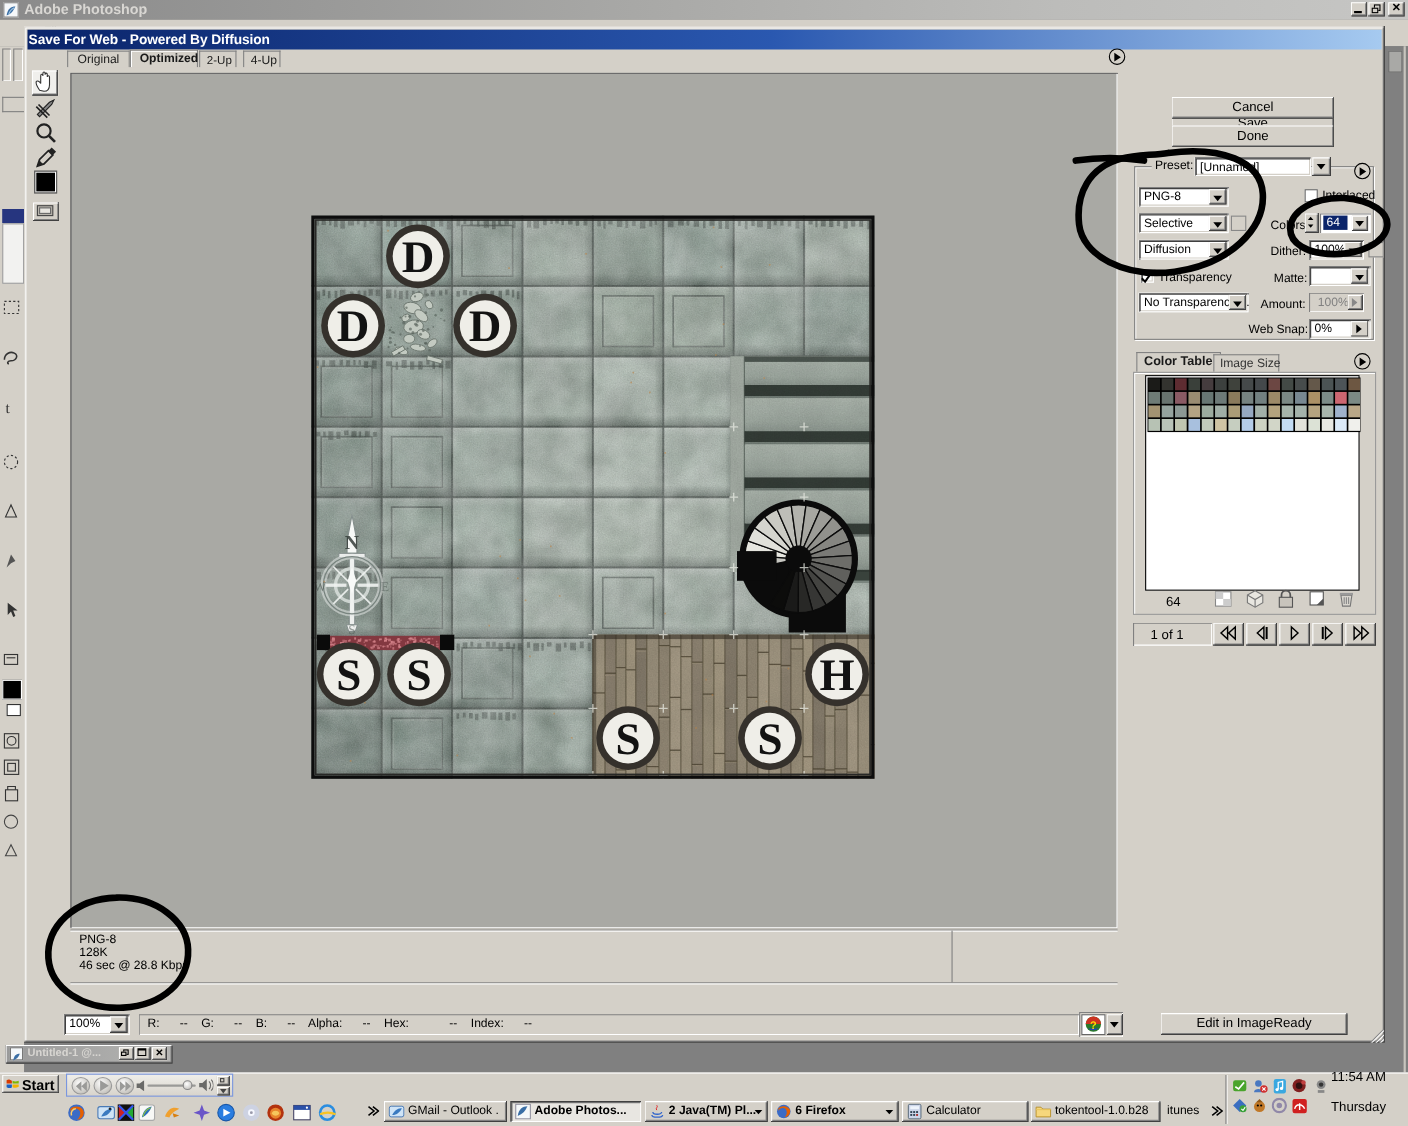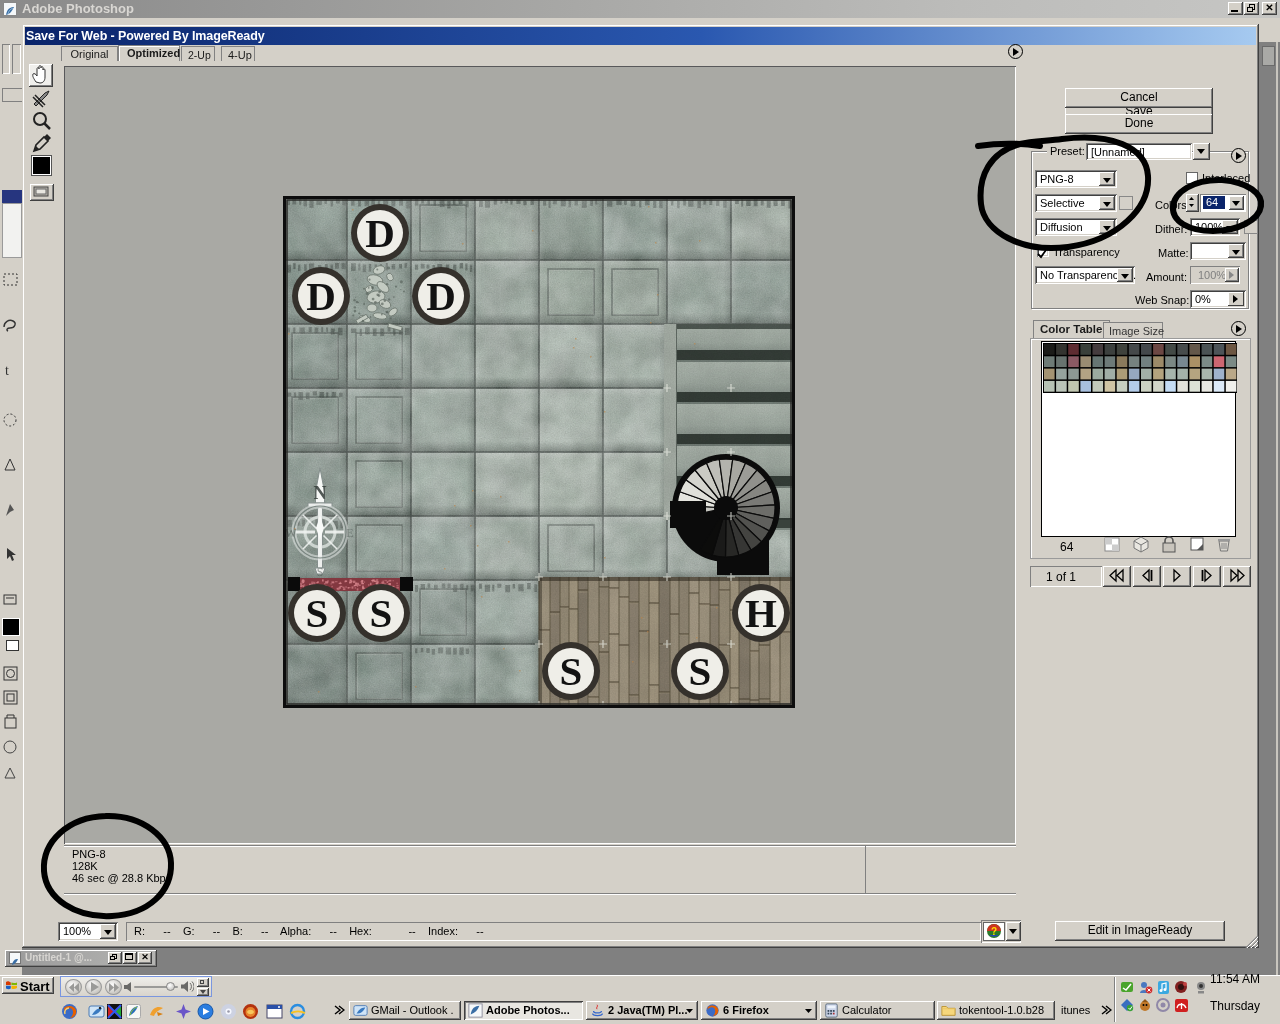--- a/index.html
+++ b/index.html
@@ -111,21 +111,21 @@
     <div class="abs" style="left:2px;top:4px;width:5px;height:4px;border:1px solid #000;background:#d4d0c8;"></div>
   </div>
 <div class="raised abs" style="left:123px;top:952px;width:14px;height:12px;">
     <div class="abs" style="left:2px;top:1px;width:8px;height:7px;border:1px solid #000;border-top-width:2px;"></div>
   </div>
 <div class="raised abs" style="left:138px;top:952px;width:14px;height:12px;font-size:9px;font-weight:bold;text-align:center;line-height:11px;">✕</div>
 
 <div class="abs" style="left:22px;top:24px;width:1237px;height:924px;background:#d4d0c8;box-shadow:inset -1px -1px 0 #404040,inset 1px 1px 0 #d4d0c8,inset -2px -2px 0 #808080,inset 2px 2px 0 #ffffff;">
 
 <div class="abs" style="left:3px;top:3px;right:3px;height:18px;background:linear-gradient(90deg,#0a246a,#2a58b0 55%,#a6caf0);"></div>
-<div class="abs" style="left:4px;top:5px;font-size:12.5px;font-weight:bold;color:#fff;letter-spacing:-0.1px;">Save For Web - Powered By ImageReady</div>
+<div class="abs" style="left:4px;top:5px;font-size:12.5px;font-weight:bold;color:#fff;letter-spacing:-0.1px;">Save For Web - Powered By Diffusion</div>
 
 <div class="tab" style="left:39px;top:22px;width:57px;text-align:center;">Original</div>
 <div class="tab" style="left:96px;top:21px;width:62px;height:16px;font-weight:bold;box-shadow:inset 1px 1px 0 #fff;">Optimized</div>
 <div class="tab" style="left:159px;top:22px;width:34px;font-size:10.5px;padding:2px 0 0 6px;">2-Up</div>
 <div class="tab" style="left:199px;top:22px;width:34px;font-size:11px;padding:2px 0 0 6px;">4-Up</div>
 
 <div class="abs" style="left:986px;top:20px;width:15px;height:15px;border:1.5px solid #000;border-radius:50%;background:#d4d0c8;">
       <div style="position:absolute;left:4px;top:3px;width:0;height:0;border-top:4px solid transparent;border-bottom:4px solid transparent;border-left:6px solid #000;"></div>
     </div>
 

